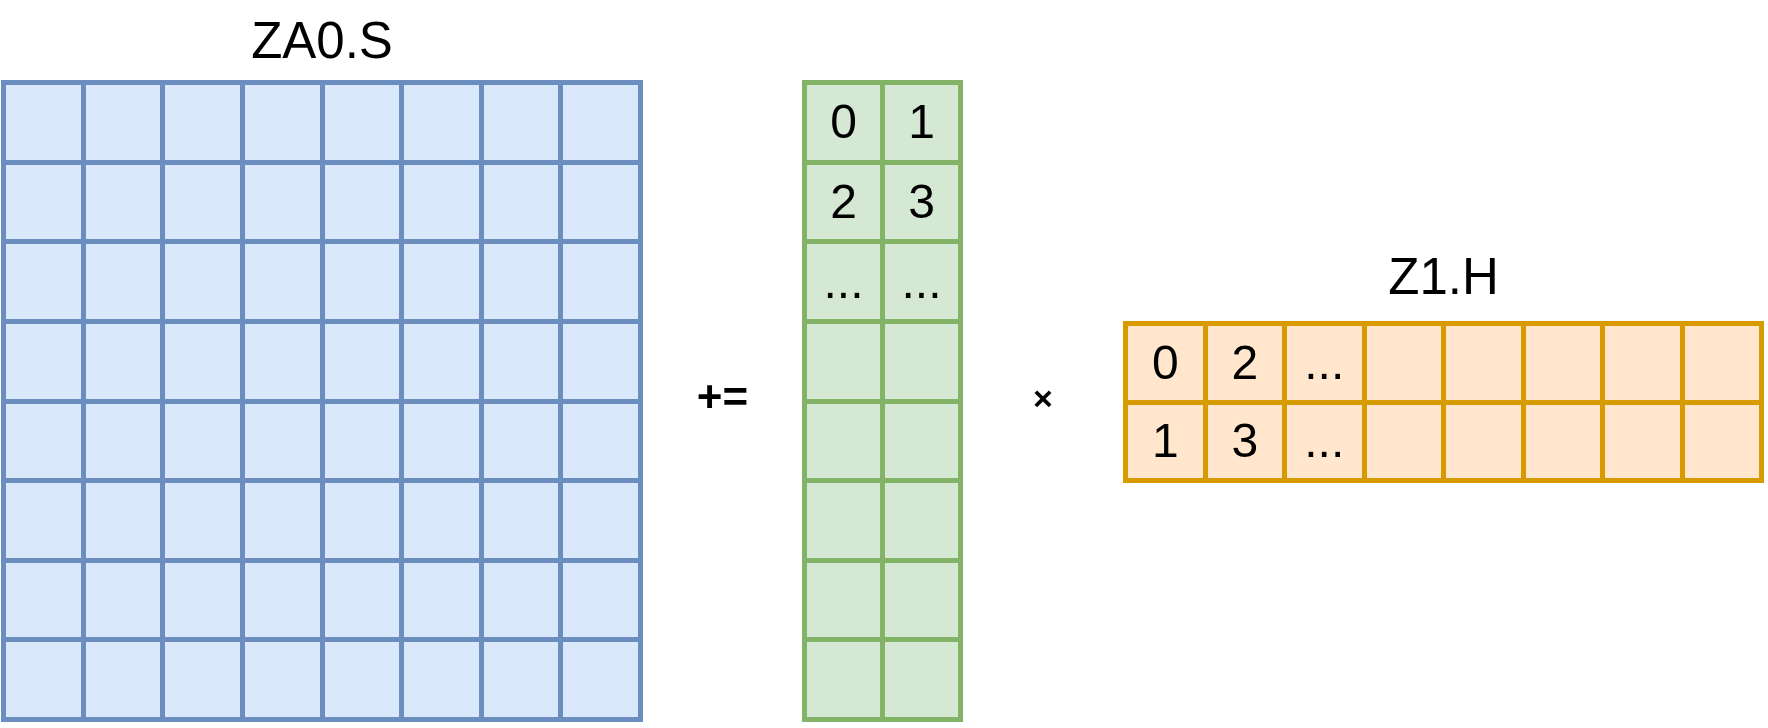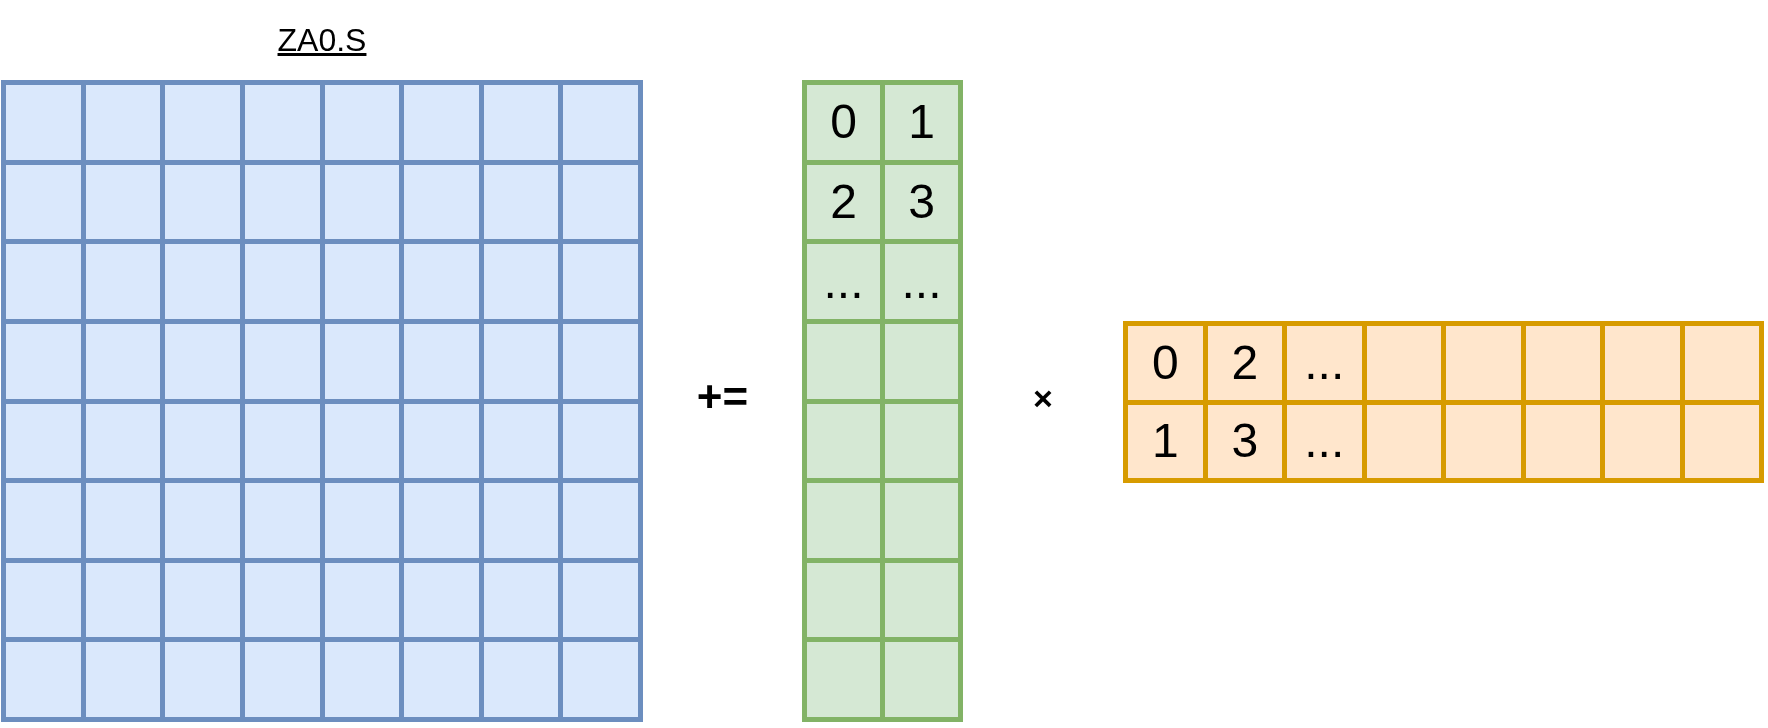--- a/index.html
+++ b/index.html
@@ -14,25 +14,24 @@
     background: #ffffff;
     font-family: "Liberation Sans", sans-serif;
     color: #000000;
     overflow: hidden;
   }
   .label {
     position: absolute;
     display: flex;
     align-items: center;
     justify-content: center;
-    font-size: 32px;
+    font-size: 51px;
     line-height: 1;
     color: #000000;
     white-space: nowrap;
-    text-decoration: underline;
   }
   .op {
     position: absolute;
     display: flex;
     align-items: center;
     justify-content: center;
     font-weight: bold;
     color: #000000;
     white-space: nowrap;
   }
@@ -178,20 +177,21 @@
       <div class="cell"></div>
       <div class="cell"></div>
       <div class="cell"></div>
       <div class="cell"></div>
       <div class="cell"></div>
       <div class="cell"></div>
     </div>
 
   <div class="op op-multiply">×</div>
 
+  <div class="label label-z1">Z1.H</div>
   <div class="grid grid-z1">
       <div class="cell">0</div>
       <div class="cell">2</div>
       <div class="cell">...</div>
       <div class="cell"></div>
       <div class="cell"></div>
       <div class="cell"></div>
       <div class="cell"></div>
       <div class="cell"></div>
       <div class="cell">1</div>

